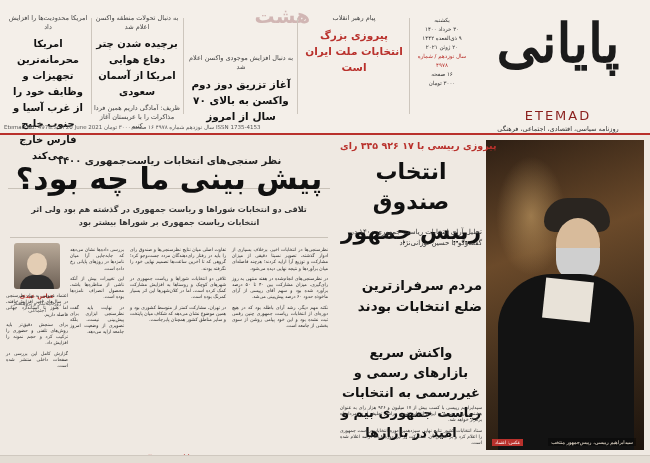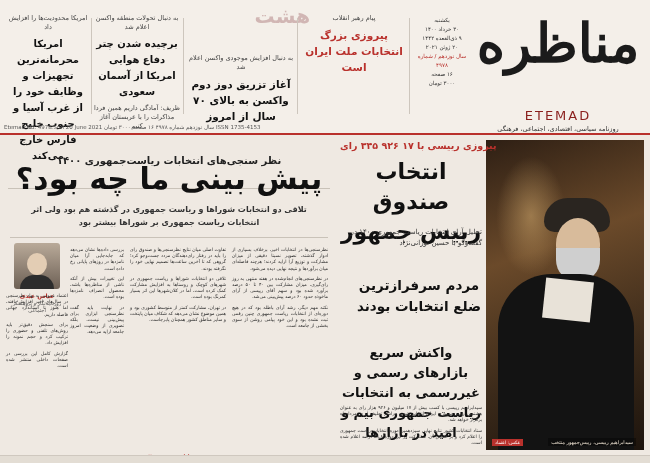--- a/index.html
+++ b/index.html
@@ -165,27 +165,27 @@
   .lead-deck {
     position: absolute;
     top: 92px; right: 168px;
     width: 142px;
     font-size: 7px;
     color: #333;
     line-height: 11px;
   }
   .lead-sub1 {
     position: absolute;
-    top: 140px; right: 160px;
+    top: 140px; right: 168px;
     width: 142px;
     font-size: 13.5px;
     font-weight: bold;
     color: #111;
     line-height: 21px;
-    text-align: center;
+    text-align: right;
   }
   .lead-sub2 {
     position: absolute;
     top: 208px; right: 168px;
     width: 142px;
     font-size: 13px;
     font-weight: bold;
     color: #111;
     line-height: 20px;
     text-align: center;
@@ -368,21 +368,21 @@
   }
 </style>
 </head>
 <body>
 
 <div class="page">
 
   <div class="masthead">
 
     <div class="logo-box">
-      <div class="logo-word">مناظره</div>
+      <div class="logo-word">پایانی</div>
       <div class="logo-tag">ETEMAD</div>
       <div class="logo-sub">روزنامه سیاسی، اقتصادی، اجتماعی، فرهنگی</div>
     </div>
 
     <div class="date-block">
       <div>یکشنبه</div>
       <div>۳۰ خرداد ۱۴۰۰</div>
       <div>۹ ذی‌القعده ۱۴۴۲</div>
       <div>۲۰ ژوئن ۲۰۲۱</div>
       <div class="red">سال نوزدهم / شماره ۴۹۷۸</div>

